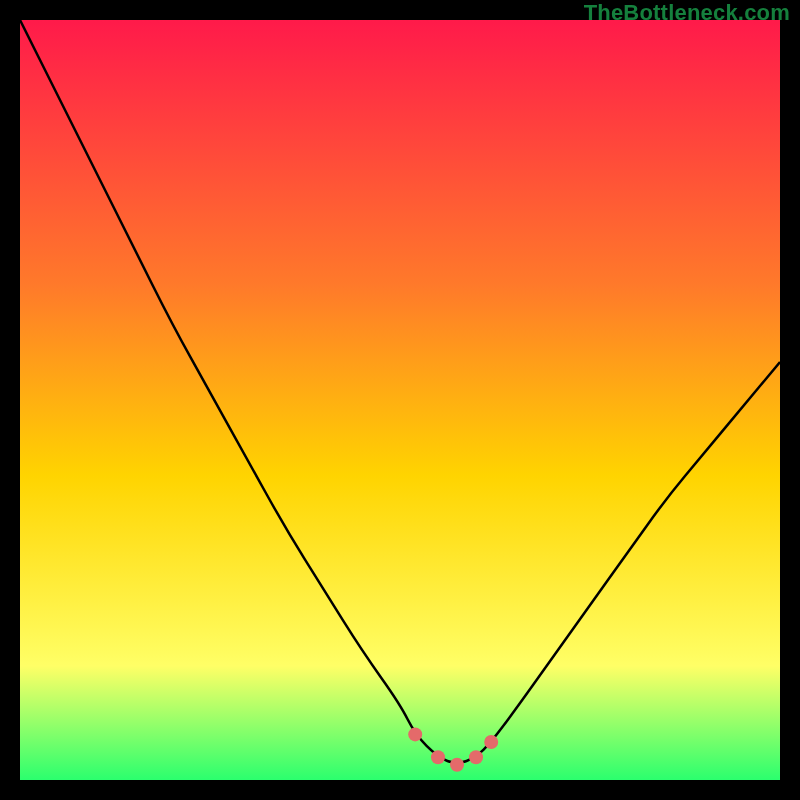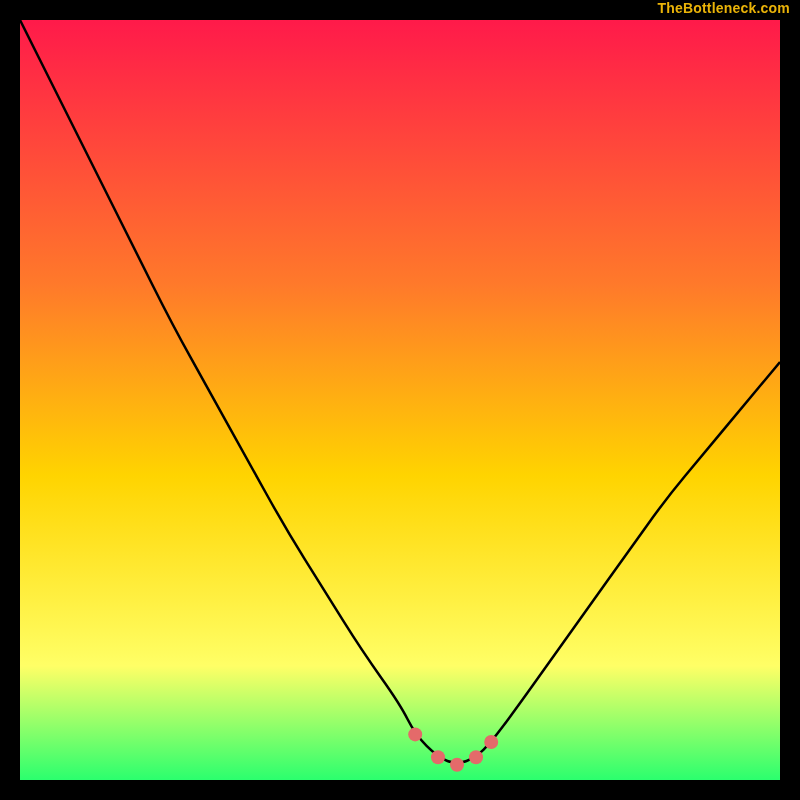--- a/index.html
+++ b/index.html
@@ -21,22 +21,22 @@
     position: absolute;
     left: 20px;
     top: 20px;
     width: 760px;
     height: 760px;
   }
   .watermark {
     position: absolute;
     top: 0;
     right: 10px;
-    color: #eab308;
-    font-size: 14px;
+    color: #15803d;
+    font-size: 22px;
     font-weight: 600;
     letter-spacing: 0.2px;
     user-select: none;
   }
   svg { display: block; }
 </style>
 </head>
 <body>
 
 <div class="outer">

